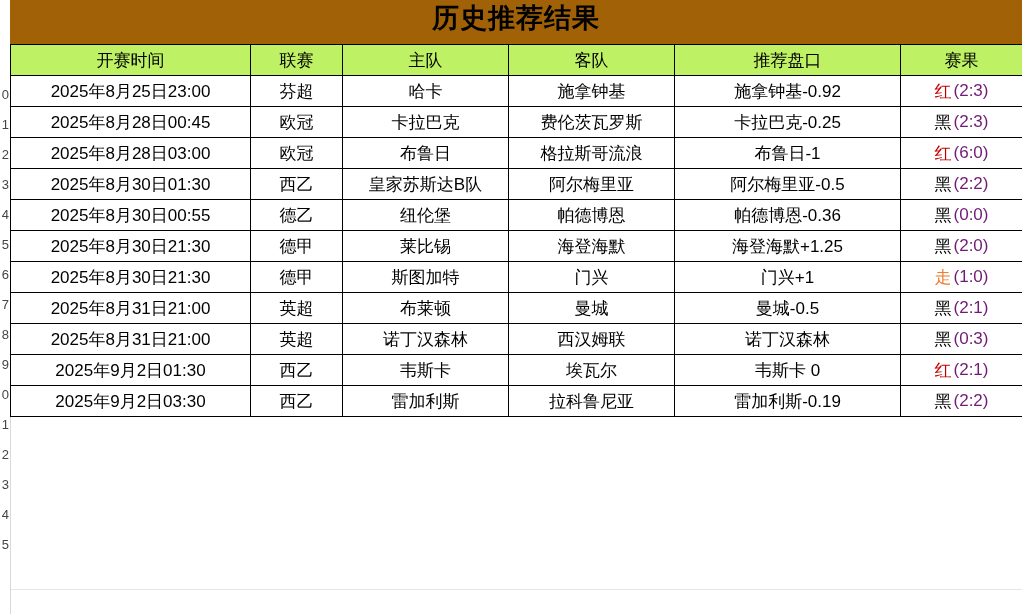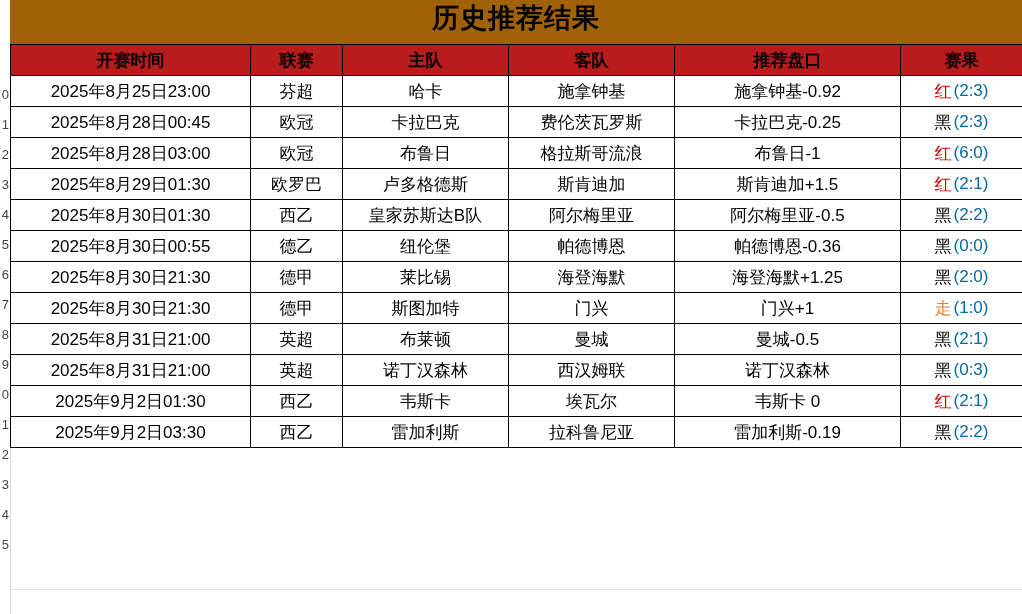--- a/index.html
+++ b/index.html
@@ -69,22 +69,22 @@
     padding: 0;
     text-align: center;
     vertical-align: middle;
     font-size: 17px;
     color: #000000;
     height: 30px;
     white-space: nowrap;
     overflow: hidden;
   }
   thead th {
-    background: #b91c1c;
-    font-weight: bold;
+    background: #bef264;
+    font-weight: normal;
     font-size: 18px;
     height: 36px;
     color: #000000;
   }
   
   col.c-time { width: 240px; }
   col.c-league { width: 92px; }
   col.c-home { width: 166px; }
   col.c-away { width: 166px; }
   col.c-pick { width: 226px; }
@@ -93,21 +93,21 @@
   td.result {
     font-size: 17px;
   }
   .res-wrap {
     display: flex;
     align-items: center;
     justify-content: center;
     gap: 2px;
   }
   .res-mark { font-weight: normal; }
-  .res-score { color: #0369a1; }
+  .res-score { color: #701a75; }
 
   
   .filler {
     position: absolute;
     left: 10px;
     width: 1012px;
     border-left: 1px solid #d9d9d9;
   }
   .filler-row {
     height: 30px;
@@ -200,33 +200,20 @@
           <td>格拉斯哥流浪</td>
           <td>布鲁日-1</td>
           <td class="result">
             <div class="res-wrap">
               <span class="res-mark" style="color: rgb(192, 0, 0);">红</span>
               <span class="res-score">(6:0)</span>
             </div>
           </td>
         </tr>
         <tr>
-          <td>2025年8月29日01:30</td>
-          <td>欧罗巴</td>
-          <td>卢多格德斯</td>
-          <td>斯肯迪加</td>
-          <td>斯肯迪加+1.5</td>
-          <td class="result">
-            <div class="res-wrap">
-              <span class="res-mark" style="color: rgb(192, 0, 0);">红</span>
-              <span class="res-score">(2:1)</span>
-            </div>
-          </td>
-        </tr>
-        <tr>
           <td>2025年8月30日01:30</td>
           <td>西乙</td>
           <td>皇家苏斯达B队</td>
           <td>阿尔梅里亚</td>
           <td>阿尔梅里亚-0.5</td>
           <td class="result">
             <div class="res-wrap">
               <span class="res-mark" style="color: rgb(0, 0, 0);">黑</span>
               <span class="res-score">(2:2)</span>
             </div>

